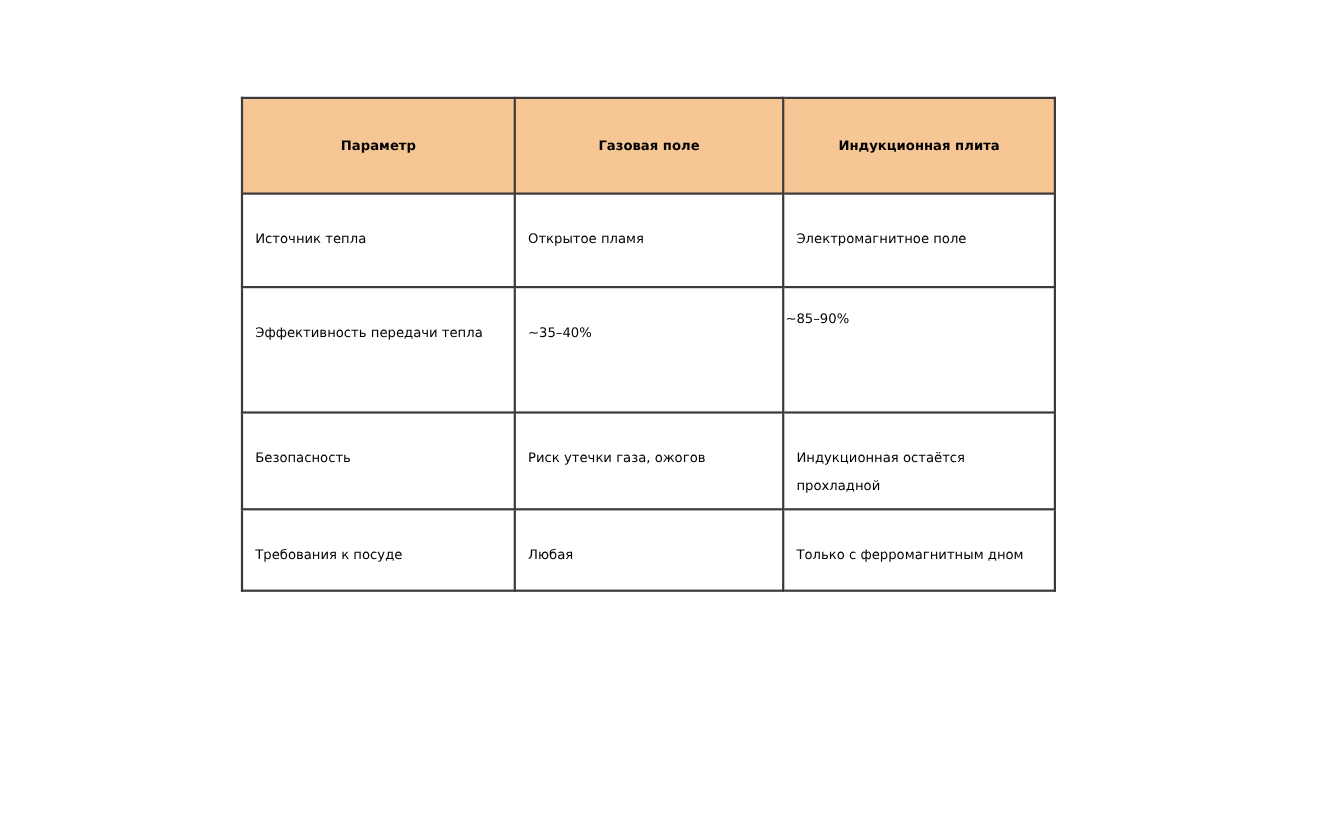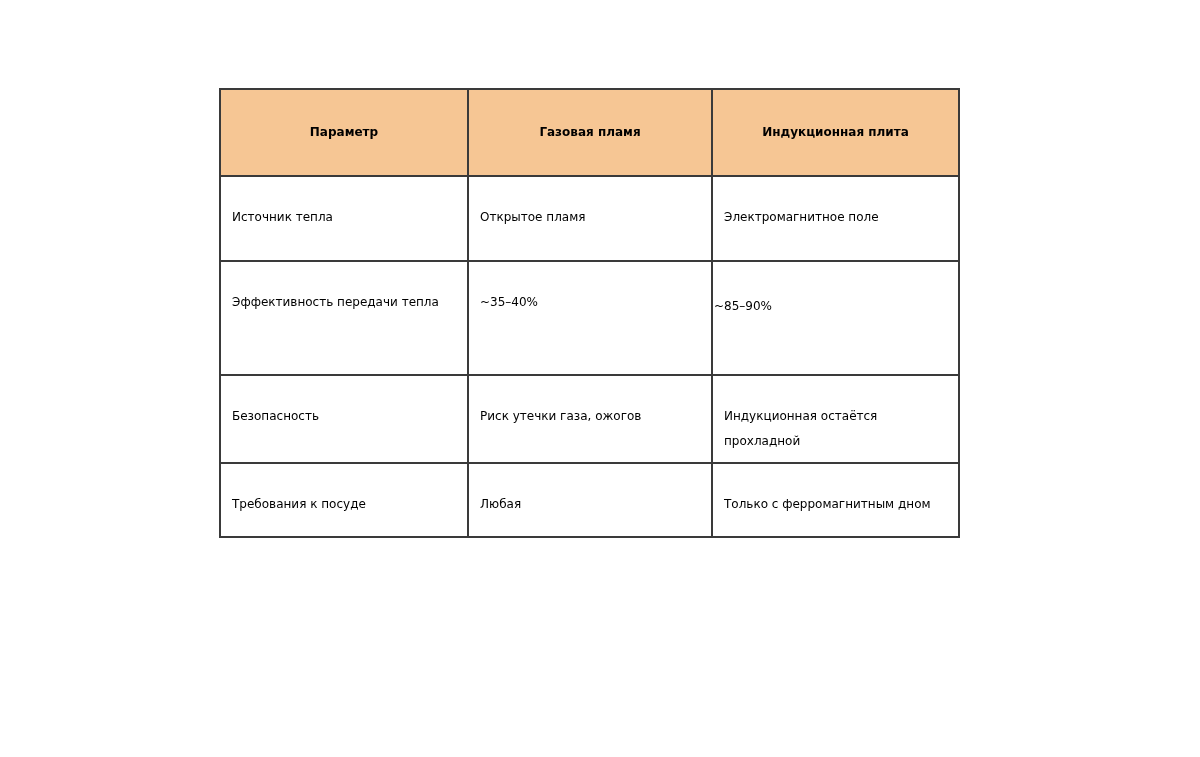--- a/index.html
+++ b/index.html
@@ -41,38 +41,38 @@
     vertical-align:top;
     padding:28px 4px 8px 11px;
   }
   table.cmp tbody tr:nth-child(1){height:85px;margin-top:13px;}
   table.cmp tbody tr:nth-child(2){height:114px;}
   table.cmp tbody tr:nth-child(3){height:87px;}
   table.cmp tbody tr:nth-child(4){height:74px;padding-left:24px;}
   table.cmp tbody tr:nth-child(5){height:126px;}
   
   table.cmp td.quirk-cell{
-    padding-top:32px;
+    padding-top:16px;
     padding-left:1px;
   }
 </style>
 </head>
 <body>
 
 <div class="page">
   <table class="cmp">
     <colgroup>
       <col class="c1">
         <col class="c2">
         <col class="c3">
     </colgroup>
     <thead>
         <tr>
           <th>Параметр</th>
-          <th>Газовая пламя</th>
+          <th>Газовая поле</th>
           <th>Индукционная плита</th>
         </tr>
       </thead>
     <tbody>
         <tr>
           <td>Источник тепла</td>
           <td>Открытое пламя</td>
           <td>Электромагнитное поле</td>
         </tr>
         <tr>

